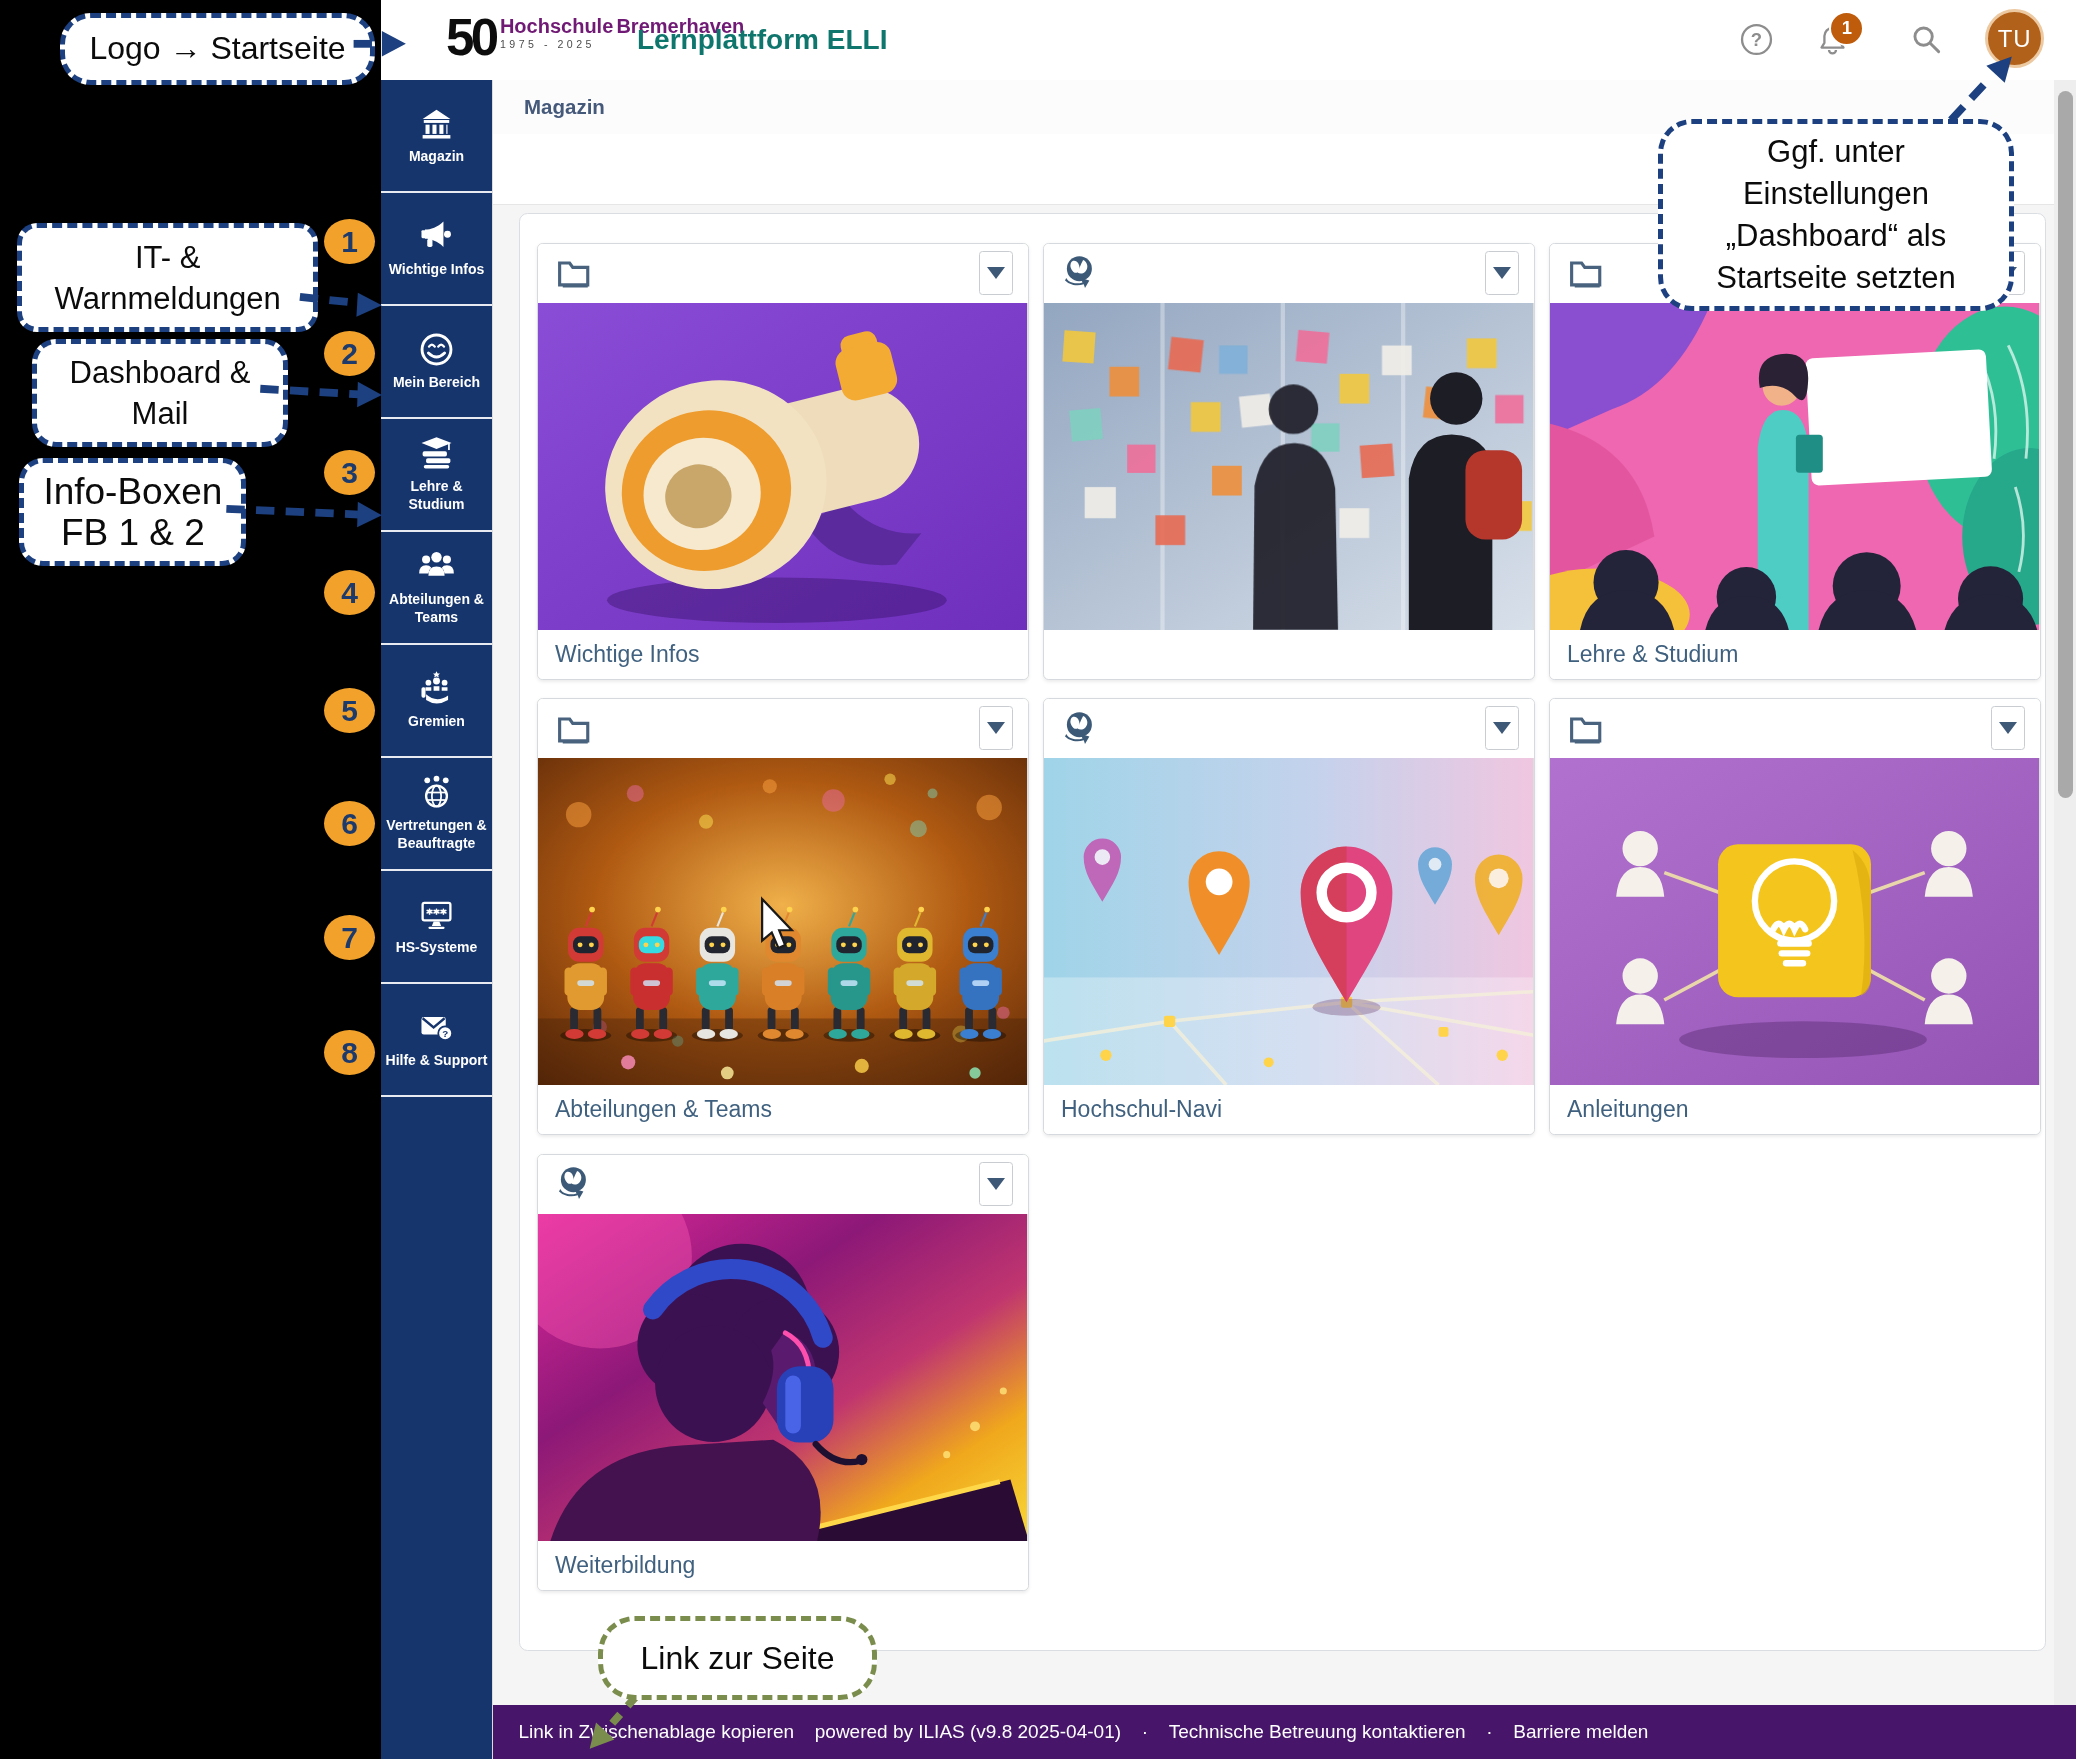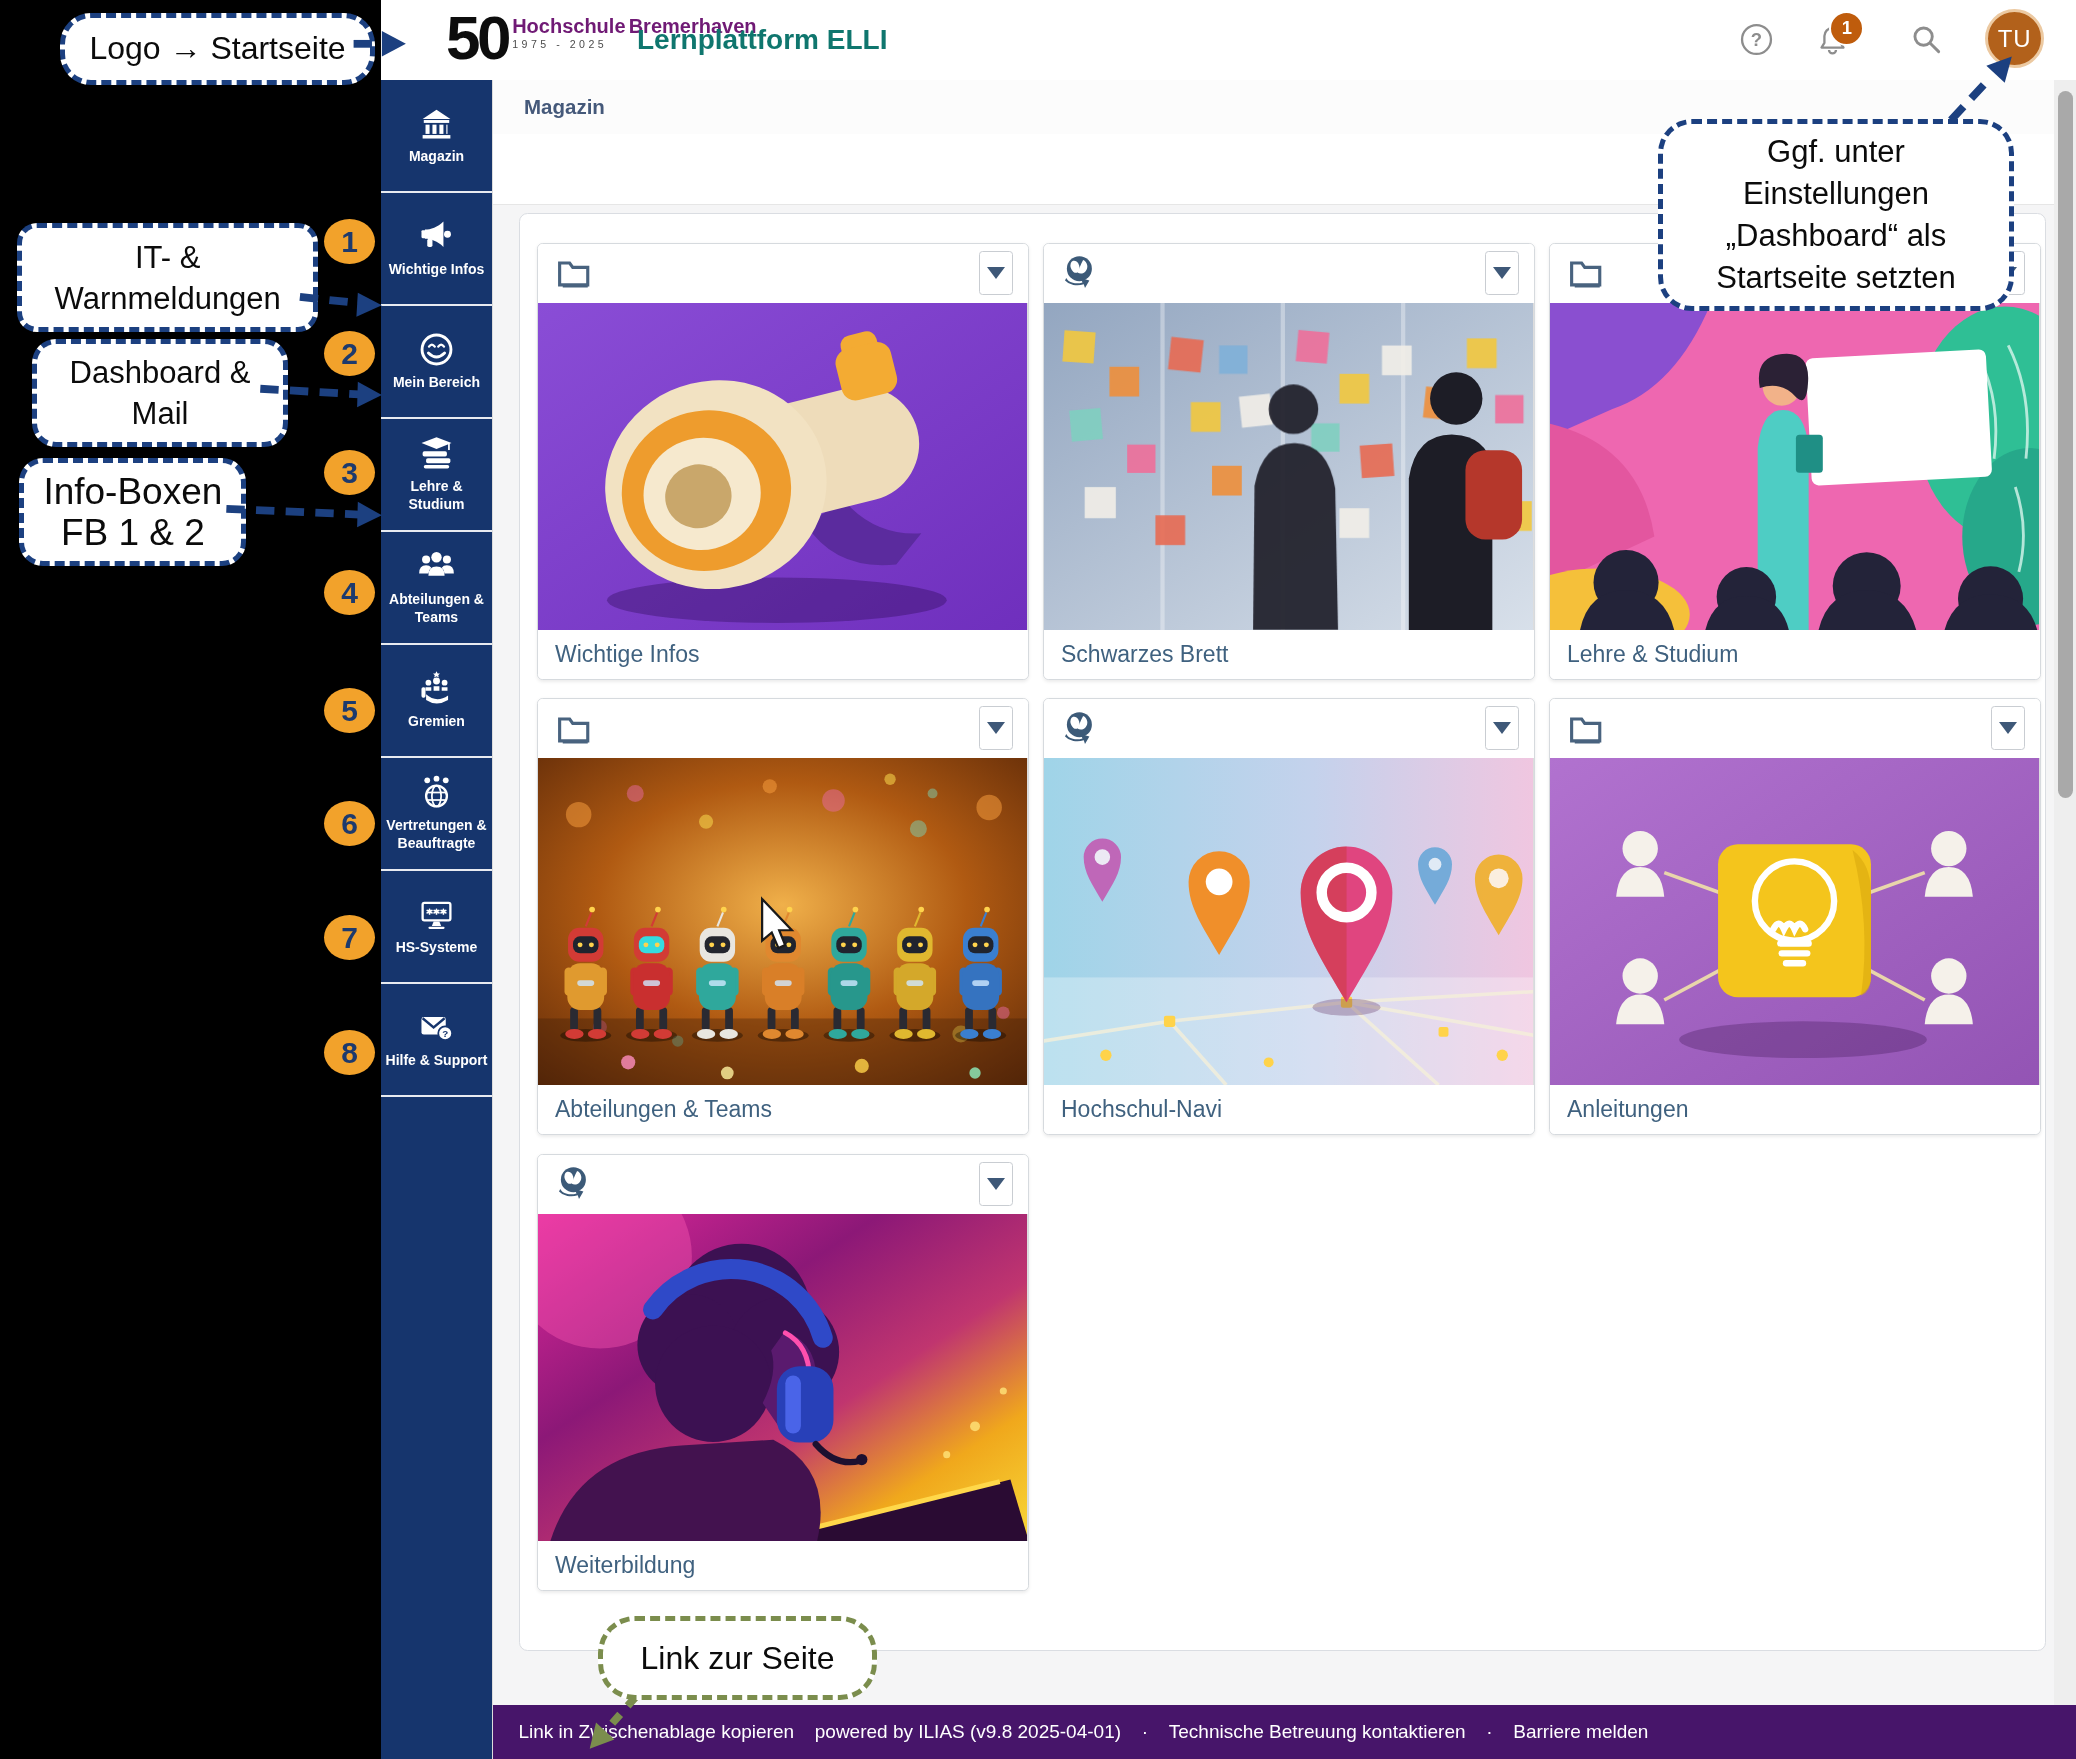--- a/index.html
+++ b/index.html
@@ -3,21 +3,21 @@
 <meta charset="utf-8">
 <style>
   html,body{margin:0;padding:0;background:#000;}
   body{width:2077px;height:1760px;position:relative;overflow:hidden;
        font-family:"Liberation Sans",sans-serif;-webkit-font-smoothing:antialiased;}
   .abs{position:absolute;}
 
   
   #header{left:381px;top:0;width:1696px;height:80px;background:#fff;border-bottom:1.4px solid #e4e4e4;}
   #logo{left:65px;top:7px;display:flex;align-items:flex-start;cursor:pointer;}
-  #logo-number{font-size:62px;font-weight:800;letter-spacing:-3.5px;color:#0d0d0d;line-height:62px;}
+  #logo-number{font-size:51px;font-weight:800;letter-spacing:-3.5px;color:#0d0d0d;line-height:62px;}
   #logo-text{margin-left:4.2px;margin-top:10px;}
   .logo-line{font-size:20px;font-weight:700;color:#701a75;line-height:19px;}
   #logo-years{font-size:10.6px;color:#4c4c4c;letter-spacing:3.5px;margin-top:2.1px;}
   #page-title{left:256px;top:24px;font-size:28px;font-weight:700;color:#0f766e;}
   .hbtn{width:41px;height:41px;top:19px;display:flex;align-items:center;justify-content:center;cursor:pointer;}
   #help-btn{left:1355px;} #bell-btn{left:1431px;} #search-btn{left:1525px;}
   #badge{position:absolute;right:-11.3px;top:-8.5px;width:31px;height:31px;border-radius:50%;
          background:#bf5c0c;color:#fff;font-size:18.4px;font-weight:700;display:flex;
          align-items:center;justify-content:center;border:2.1px solid #fff;}
   #avatar{left:1604px;top:9.2px;width:59px;height:59px;border-radius:50%;background:#b2611b;
@@ -343,21 +343,20 @@
       <circle cx="355" cy="150" r="35"></circle>
       <path d="M298 462 L300 258 q12 -62 58 -60 q46 2 56 64 L418 462 Z"></path>
     </g>
     <g>
       <circle cx="585" cy="135" r="37" fill="#1d1d26"></circle>
       <path d="M518 462 V248 q10 -64 64 -62 q44 2 54 44 V462 Z" fill="#1d1d26"></path>
       <rect x="598" y="208" width="80" height="126" rx="28" fill="#b5372b"></rect>
     </g>
   </svg>
       </div>
-    <div class="card-title">Schwarzes Brett</div>
   </div>
 
   <div class="card">
     <div class="card-head">
       <span class="type-icon"><svg id="icon-folder" viewBox="0 0 64 64">
     <path d="M14 22 h17 l5 7 h18 v26 H14 z" fill="#49637f"></path>
     <path d="M9 16 h16 l5 7 h24 v28 H9 z" fill="#fff" stroke="#49637f" stroke-width="5"></path>
   </svg></span>
       <button class="caret-btn">
           <span class="caret"></span>

